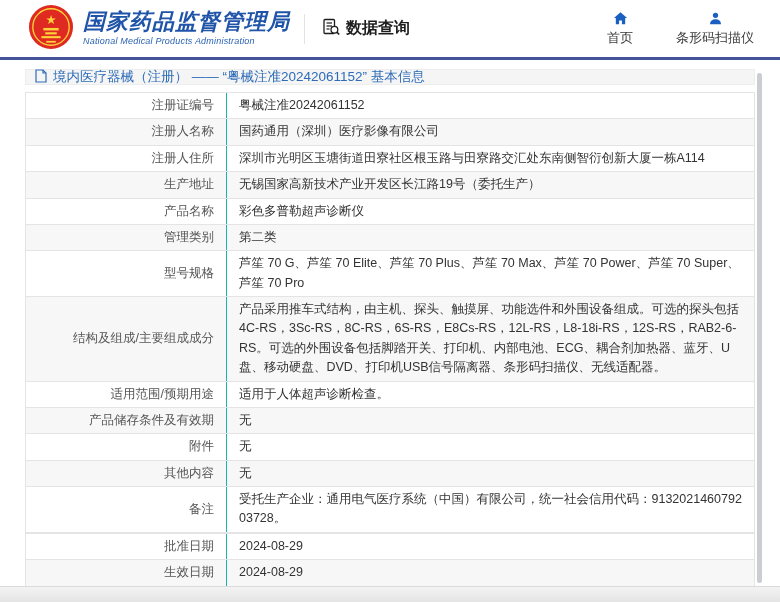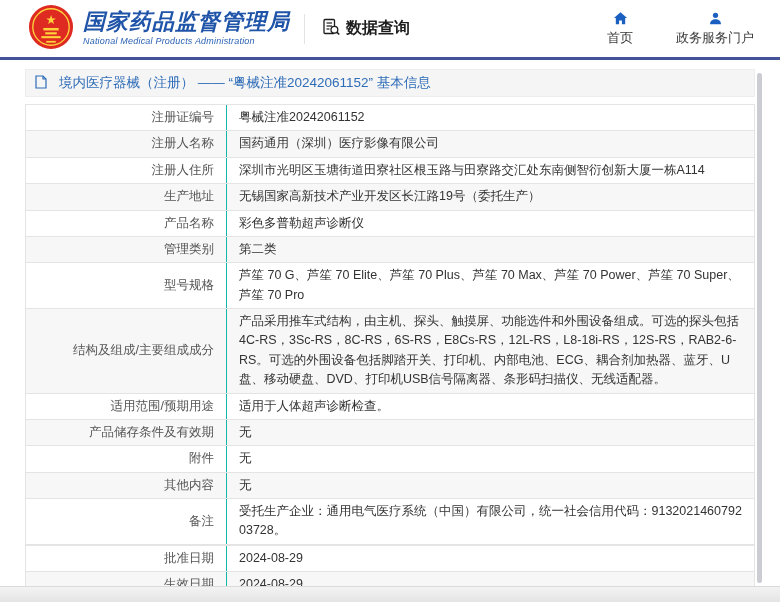--- a/index.html
+++ b/index.html
@@ -20,22 +20,22 @@
   .org-cn{font-size:22px;font-weight:bold;color:#1f54a8;letter-spacing:1px;}
   .org-en{font-size:9px;color:#2b62b4;margin-top:3px;letter-spacing:.2px;}
   .header-vdiv{width:1px;height:30px;background:#e3e3e3;margin:0 16px 0 14px;}
   .data-query{display:flex;align-items:center;gap:5px;font-size:16px;color:#1d1d1d;font-weight:600;cursor:pointer;}
   .top-nav{margin-left:auto;display:flex;gap:43px;}
   .nav-item{display:flex;flex-direction:column;align-items:center;gap:3px;font-size:13px;color:#3a3a3a;cursor:pointer;}
   .nav-item svg{display:block;}
   
   .main-wrap{padding:9px 25px 0;}
   .title-bar{
-    height:28px;background:#f5f5f5;border:1px solid #ededed;box-sizing:border-box;
-    display:flex;align-items:center;gap:12px;padding:0 9px;
+    height:16px;background:#f5f5f5;border:1px solid #ededed;box-sizing:border-box;
+    display:flex;align-items:center;gap:6px;padding:0 9px;
     color:#2e6cb8;font-size:13.5px;margin-bottom:7px;
   }
   
   .detail-table{
     border:1px solid #e4e4e4;border-bottom:none;box-sizing:border-box;background:#fff;
   }
   .trow{display:flex;border-bottom:1px solid #e4e4e4;font-size:12.5px;line-height:1.55;}
   .trow:nth-child(even){background:#f7f7f7;}
   .tlabel{
     width:200px;flex:0 0 200px;box-sizing:border-box;text-align:left;
@@ -102,21 +102,21 @@
       </span>
       <span>首页</span>
     </div>
     <div class="nav-item">
       <span>
         <svg width="15" height="15" viewBox="0 0 16 16">
           <circle cx="8" cy="4.6" r="2.8" fill="#1b5fc1"></circle>
           <path d="M2.2 14 C2.2 10.6 4.8 8.9 8 8.9 C11.2 8.9 13.8 10.6 13.8 14 Z" fill="#1b5fc1"></path>
         </svg>
       </span>
-      <span>政务服务门户</span>
+      <span>条形码扫描仪</span>
     </div>
   </nav>
 </header>
 
 <div class="main-wrap">
   <div class="title-bar">
     <span>
       <svg width="12" height="14" viewBox="0 0 12 14">
         <path d="M1 1 H8 L11 4 V13 H1 Z" fill="none" stroke="#2e6cb8" stroke-width="1.2"></path>
         <path d="M8 1 V4 H11" fill="none" stroke="#2e6cb8" stroke-width="1.2"></path>

